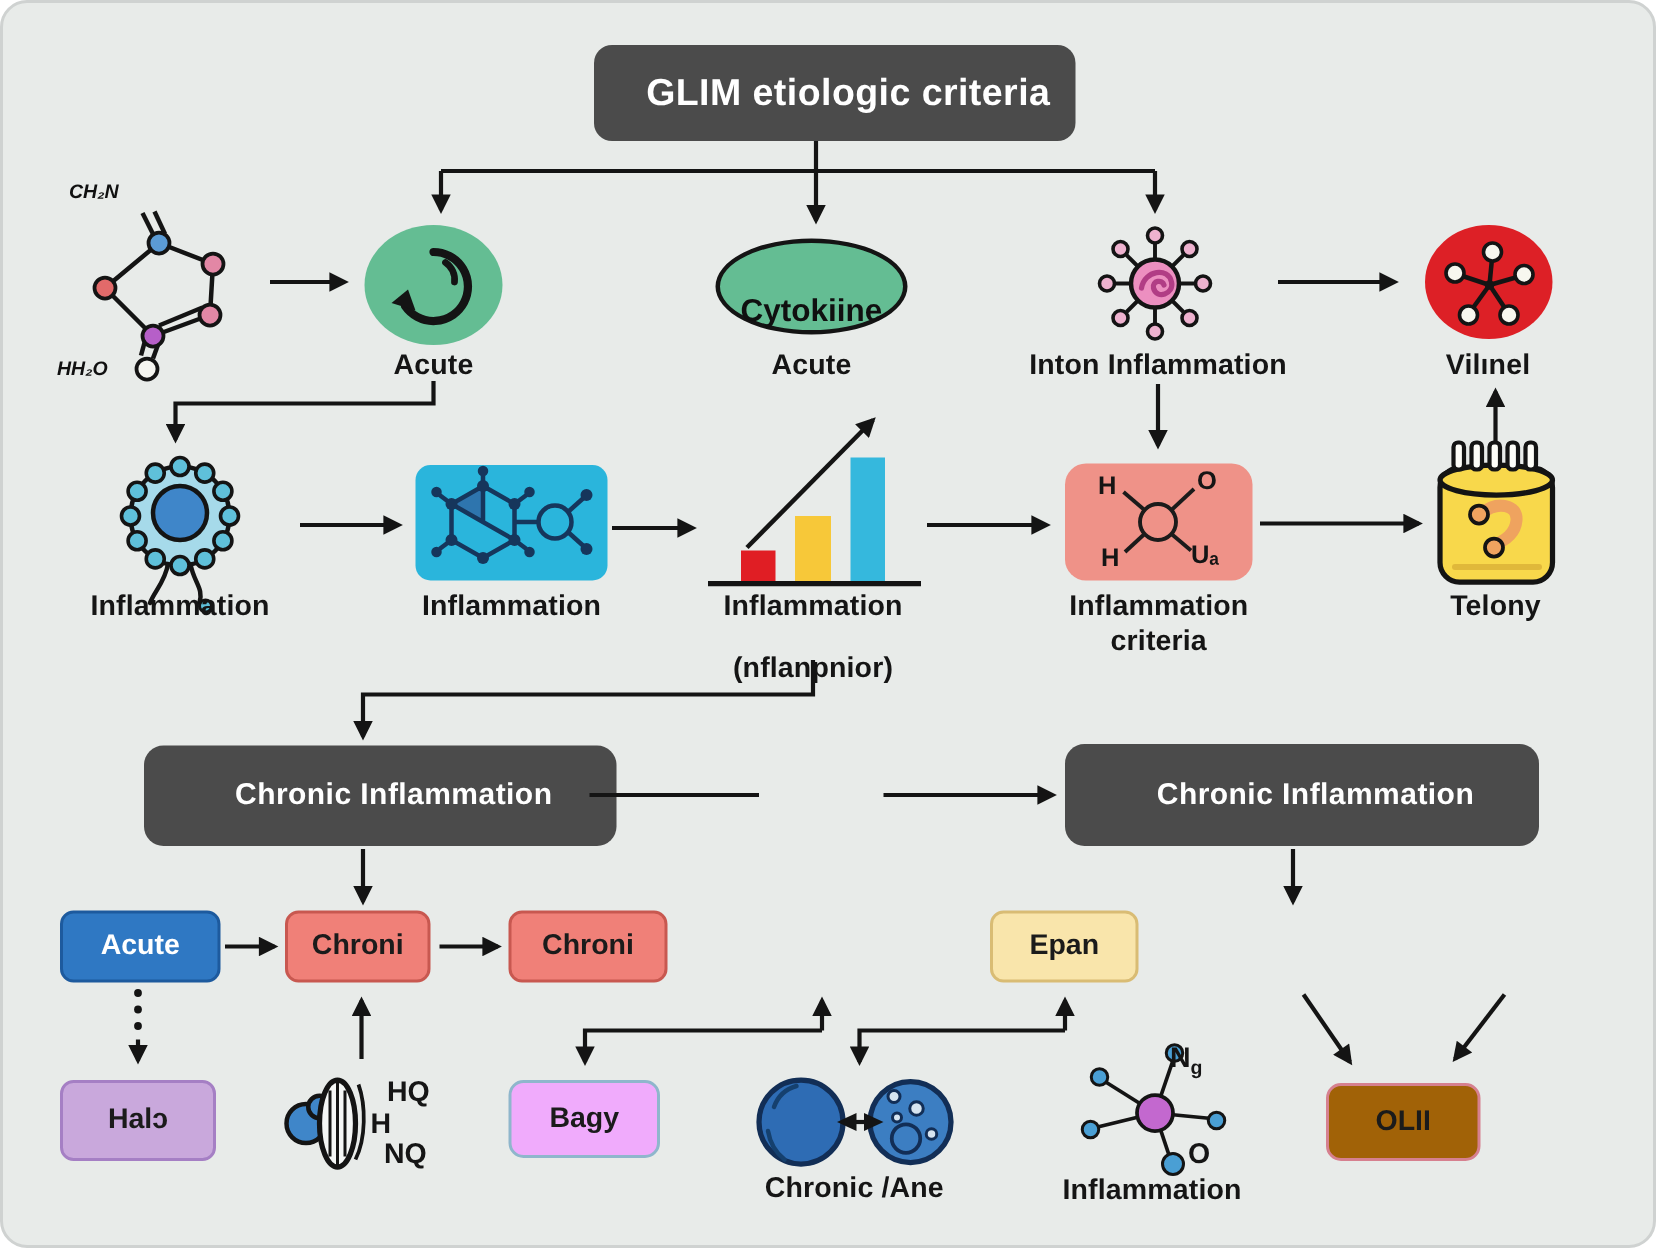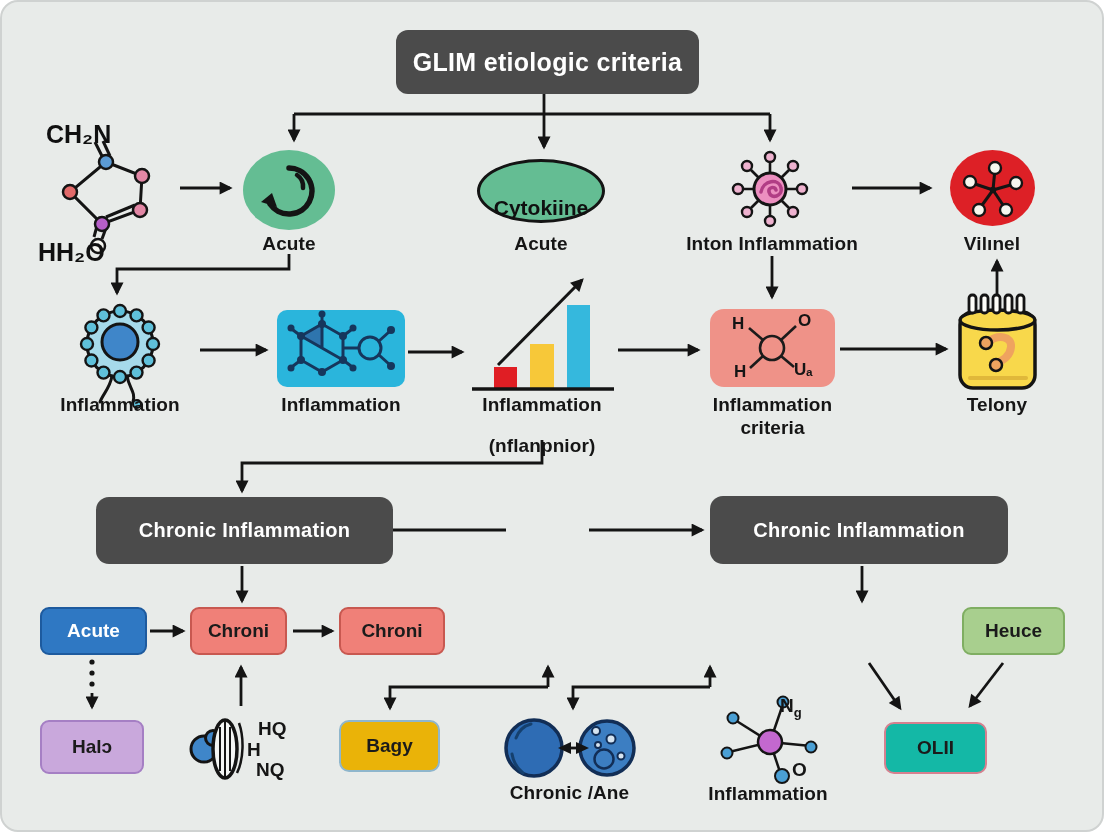--- a/index.html
+++ b/index.html
@@ -2,23 +2,23 @@
 <html><head>
 <meta charset="utf-8">
 <style>
   html,body{margin:0;padding:0;background:#ffffff;}
   body{width:1104px;height:832px;font-family:"Liberation Sans","DejaVu Sans",sans-serif;}
   .frame{position:relative;width:1104px;height:832px;background:#e8ebe9;border:2px solid #cfd2d1;
          border-radius:18px;overflow:hidden;box-sizing:border-box;}
   .abs{position:absolute;}
   svg{display:block;}
   .lbl{position:absolute;font-size:19px;font-weight:600;color:#151515;text-align:center;line-height:1.12;letter-spacing:.1px;}
-  .formula{position:absolute;font-size:25px;font-weight:700;color:#101010;}
+  .formula{position:absolute;font-size:13px;font-weight:700;color:#101010;font-style:italic;}
   .darkbox{position:absolute;background:#4b4b4b;color:#fff;display:flex;align-items:center;justify-content:center;
-           font-weight:700;border-radius:13px;letter-spacing:.3px;}
+           font-weight:700;border-radius:13px;letter-spacing:.3px;padding-left:18px;}
   .title-box{font-size:25px;border-radius:12px;}
   .chronic-box{font-size:20px;}
   .sbox{position:absolute;display:flex;align-items:center;justify-content:center;font-size:19px;font-weight:600;
         color:#1b1b1b;border-radius:9px;border:2px solid transparent;box-sizing:border-box;}
   .vs{position:absolute;background:#fdfdfc;border:2px solid #9a9a9a;border-radius:50%;display:flex;
       align-items:center;justify-content:center;font-weight:800;font-size:23px;color:#111;box-sizing:border-box;}
   .node-ellipse{position:absolute;border:3px solid #141414;border-radius:50%;display:flex;align-items:flex-end;
       justify-content:center;font-size:21px;font-weight:700;color:#101010;box-sizing:border-box;}
   .node-circle{position:absolute;border-radius:50%;}
   .atom{position:absolute;font-size:17px;font-weight:700;color:#151515;}
@@ -224,40 +224,40 @@
     <circle cx="44" cy="75" r="6" fill="#efa35f" stroke="#141414" stroke-width="2.5"></circle>
   </svg>
   <div class="lbl" style="left:945px;top:392px;width:100px">Telony</div>
 
   <div class="darkbox chronic-box" style="left:94px;top:495px;width:297px;height:67px">Chronic Inflammation</div>
   <div class="darkbox chronic-box" style="left:708px;top:494px;width:298px;height:68px">Chronic Inflammation</div>
 
   <div class="sbox" style="left:38px;top:605px;width:107px;height:48px;background:#2f78c3;border-color:#1d5a9e;color:#fff">Acute</div>
   <div class="sbox" style="left:188px;top:605px;width:97px;height:48px;background:#f08078;border-color:#c85850">Chroni</div>
   <div class="sbox" style="left:337px;top:605px;width:106px;height:48px;background:#f08078;border-color:#c85850">Chroni</div>
-  <div class="sbox" style="left:960px;top:605px;width:103px;height:48px;background:#a8cf8e;border-color:#7fae62">Heuce</div>
+  <div class="sbox" style="left:658px;top:605px;width:99px;height:48px;background:#f9e5ab;border-color:#d9bc74">Epan</div>
 
   <div class="sbox" style="left:38px;top:718px;width:104px;height:54px;background:#c9a8dc;border-color:#a57fc4">Halɔ</div>
 
   <svg class="abs" style="left:185px;top:705px" width="70" height="78">
     <circle cx="17" cy="42" r="13" fill="#3f86c9" stroke="#141414" stroke-width="3"></circle>
     <circle cx="26" cy="31" r="7.5" fill="#3f86c9" stroke="#141414" stroke-width="3"></circle>
     <ellipse cx="38" cy="42" rx="12" ry="29" fill="#f4f6f5" stroke="#141414" stroke-width="3.5"></ellipse>
     <g stroke="#141414" stroke-width="2">
       <line x1="33" y1="20" x2="33" y2="64"></line>
         <line x1="38" y1="14" x2="38" y2="70"></line>
         <line x1="43" y1="20" x2="43" y2="64"></line>
     </g>
     <path d="M52,16 C57,30 57,52 50,66" stroke="#141414" stroke-width="2.5" fill="none"></path>
   </svg>
   <div class="atom-lbl" style="left:256px;top:716px">HQ</div>
   <div class="atom-lbl" style="left:245px;top:737px">H</div>
   <div class="atom-lbl" style="left:254px;top:757px">NQ</div>
 
-  <div class="sbox" style="left:337px;top:718px;width:101px;height:52px;background:#eab308;border-color:#8fb6cc;border-radius:10px">Bagy</div>
+  <div class="sbox" style="left:337px;top:718px;width:101px;height:52px;background:#f0abfc;border-color:#8fb6cc;border-radius:10px">Bagy</div>
 
   <svg class="abs" style="left:498px;top:712px" width="140" height="72">
     <circle cx="34" cy="34" r="28" fill="#2e6cb4" stroke="#122e56" stroke-width="3.5"></circle>
     <path d="M16,24 Q20,13 31,10" stroke="#15406e" stroke-width="3" fill="none" stroke-linecap="round"></path>
     <path d="M12,40 Q14,52 23,59" stroke="#15406e" stroke-width="3" fill="none" stroke-linecap="round"></path>
     <circle cx="107" cy="34" r="27" fill="#3c7ec2" stroke="#122e56" stroke-width="3.5"></circle>
     <circle cx="104" cy="45" r="9.5" fill="none" stroke="#122e56" stroke-width="2.5"></circle>
     <circle cx="96" cy="17" r="4" fill="#d6e4f0" stroke="#122e56" stroke-width="2"></circle>
     <circle cx="111" cy="25" r="4.5" fill="#d6e4f0" stroke="#122e56" stroke-width="2"></circle>
     <circle cx="121" cy="42" r="3.5" fill="#d6e4f0" stroke="#122e56" stroke-width="2"></circle>
@@ -279,21 +279,21 @@
         <circle cx="10" cy="63" r="5.5"></circle>
       <circle cx="94" cy="57" r="5.5"></circle>
         <circle cx="65" cy="86" r="7"></circle>
     </g>
     <circle cx="53" cy="52" r="12" fill="#c368cf" stroke="#141414" stroke-width="2.5"></circle>
   </svg>
   <div class="atom-lbl" style="left:778px;top:693px"><span>N</span><sub>g</sub></div>
   <div class="atom-lbl" style="left:790px;top:757px">O</div>
   <div class="lbl" style="left:696px;top:781px;width:140px">Inflammation</div>
 
-  <div class="sbox" style="left:882px;top:720px;width:103px;height:52px;background:#14b8a6;border-color:#d6808f;border-radius:10px">OLII</div>
+  <div class="sbox" style="left:882px;top:720px;width:103px;height:52px;background:#a16207;border-color:#d6808f;border-radius:10px">OLII</div>
 
   <svg class="abs" style="left:0;top:0;pointer-events:none" width="1104" height="832">
     <g stroke="#141414" stroke-width="2.8" fill="none">
       <path d="M542,92 L542,112"></path>
       <path d="M292,112 L768,112"></path>
       <path d="M292,112 L292,138" marker-end="url(#ah)"></path>
       <path d="M542,112 L542,145" marker-end="url(#ah)"></path>
       <path d="M768,112 L768,138" marker-end="url(#ah)"></path>
       <path d="M178,186 L228,186" marker-end="url(#ah)"></path>
       <path d="M850,186 L928,186" marker-end="url(#ah)"></path>

